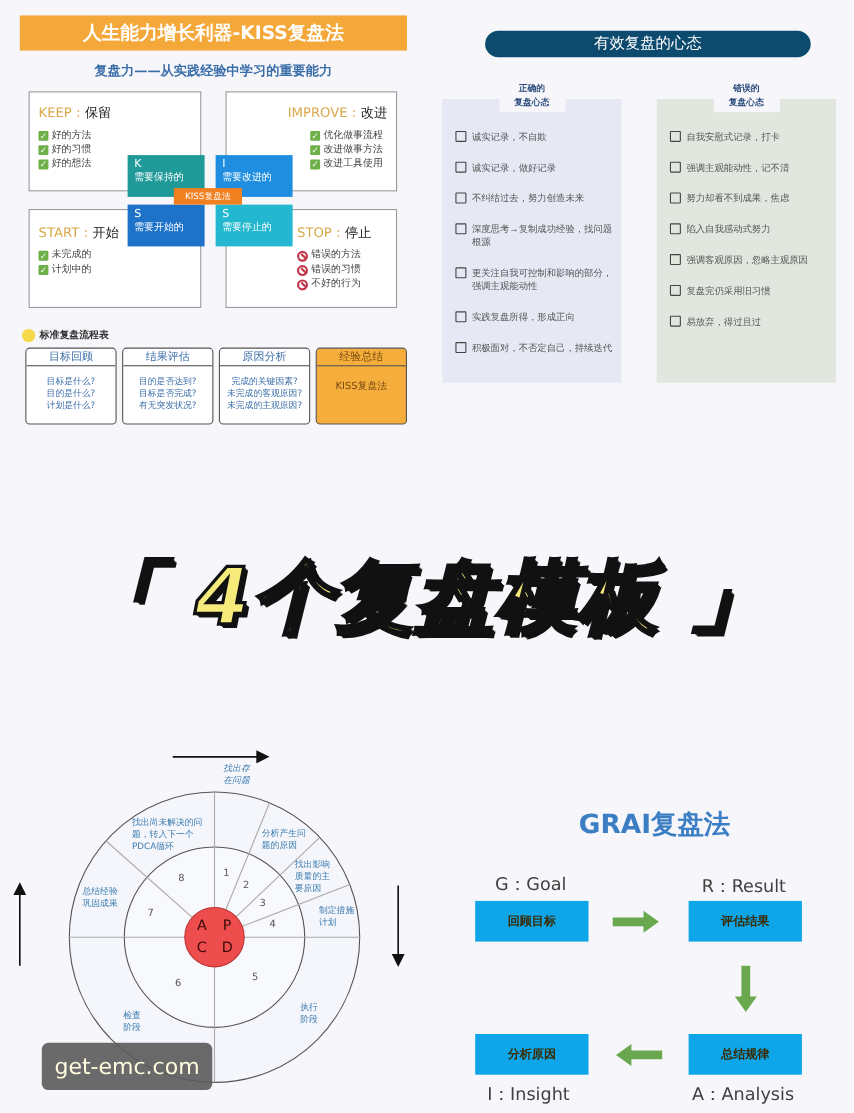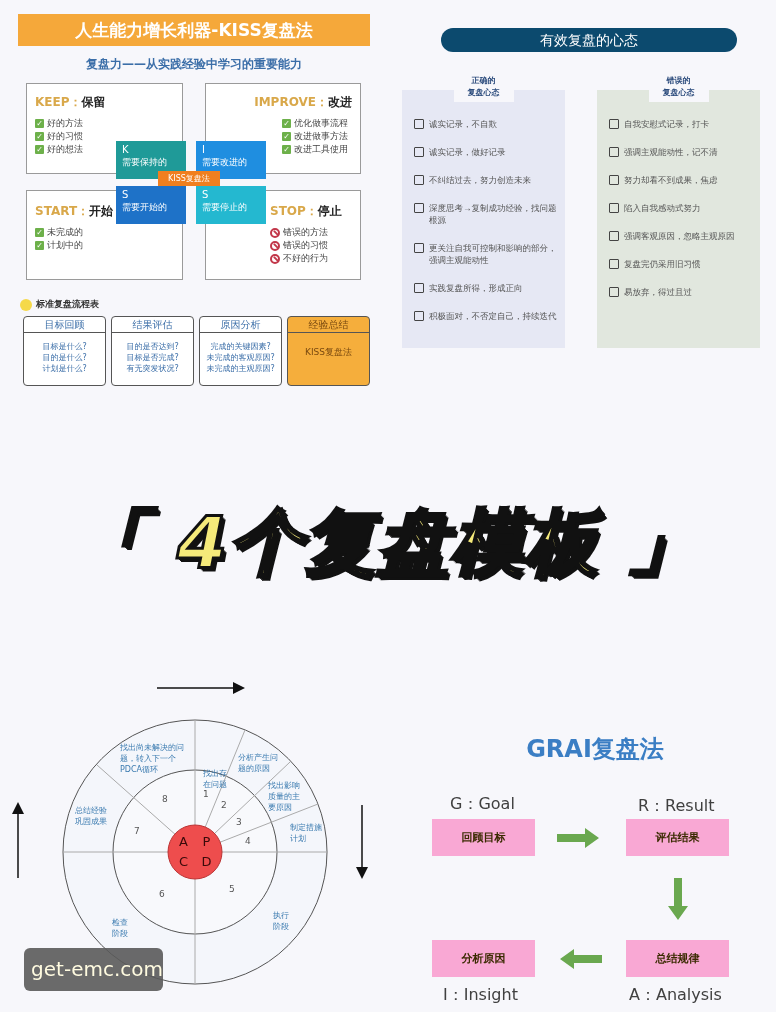--- a/index.html
+++ b/index.html
@@ -4,21 +4,21 @@
 <style>
   * { box-sizing: border-box; margin: 0; padding: 0; }
   html, body { width: 776px; height: 1012px; background: #f7f7fb; overflow: hidden; }
   body { position: relative; font-family: "DejaVu Sans", "Liberation Sans", sans-serif; color: #333; }
   .abs { position: absolute; }
 
   
   .kiss-title { left: 18px; top: 14px; width: 352px; height: 32px; background: #f5a83a; color: #fff; font-size: 17px; font-weight: bold; text-align: center; line-height: 32px; }
   .kiss-sub { left: 18px; top: 56px; width: 352px; text-align: center; color: #3b6ea8; font-size: 12px; font-weight: bold; }
   .kbox { border: 1px solid #9a9a9a; background: #fff; }
-  .kbox .hd { font-size: 12px; font-weight: bold; }
+  .kbox .hd { font-size: 12px; font-weight: normal; }
   .kbox .hd .en { color: #d9a84a; }
   .kbox .hd .cn { color: #222; }
   .kbox ul { list-style: none; margin-top: 6px; }
   .kbox li { font-size: 9px; color: #444; line-height: 13px; display: flex; align-items: center; gap: 3px; }
   .chk { width: 9px; height: 9px; background: #6db04a; color: #fff; font-size: 8px; line-height: 9px; text-align: center; border-radius: 1px; display: inline-block; }
   .ban { width: 10px; height: 10px; border: 2px solid #c2374a; border-radius: 50%; position: relative; display: inline-block; }
   .ban::after { content: ""; position: absolute; left: 1px; top: 2px; width: 6px; height: 2px; background: #c2374a; transform: rotate(45deg); }
   .tile { color: #fff; font-size: 9px; padding: 3px 6px; line-height: 12px; }
   .tile .l { font-size: 10px; display: block; }
   .kiss-center { left: 158px; top: 171px; width: 62px; height: 15px; background: #f07f1f; color: #fff; font-size: 8px; line-height: 15px; text-align: center; z-index: 3; }
@@ -48,23 +48,23 @@
     text-shadow: 4px 4px 0 #111, 3px 3px 0 #111, 2px 2px 0 #111; font-style: italic; }
 
   
   .pdca-svg { left: 0; top: 670px; }
   .pdca-text { position: absolute; font-size: 8px; color: #3b7bb0; line-height: 11px; }
   .pdca-num { position: absolute; font-size: 9px; color: #555; }
 
   
   .grai-title { left: 470px; top: 733px; width: 250px; text-align: center; font-size: 24px; font-weight: bold; color: #3b7ec4; }
   .glabel { font-size: 16px; color: #404040; }
-  .gbox { width: 103px; height: 37px; background: #f9a8d4; color: #3a2a00; font-size: 11px; font-weight: bold; text-align: center; line-height: 37px; }
-
-  .watermark { left: 24px; top: 948px; width: 139px; height: 43px; background: rgba(90,90,90,0.9); border-radius: 6px; color: #fffbe0; font-size: 20px; text-align: right; line-height: 43px; }
+  .gbox { width: 103px; height: 37px; background: #0ea5e9; color: #3a2a00; font-size: 11px; font-weight: bold; text-align: center; line-height: 37px; }
+
+  .watermark { left: 38px; top: 948px; width: 155px; height: 43px; background: rgba(90,90,90,0.9); border-radius: 6px; color: #fffbe0; font-size: 20px; text-align: center; line-height: 43px; }
 </style>
 </head>
 <body>
 
 <div class="abs kiss-title">人生能力增长利器-KISS复盘法</div>
 <div class="abs kiss-sub">复盘力——从实践经验中学习的重要能力</div>
 
 <div class="abs kbox" style="left:26px;top:83px;width:157px;height:91px;padding:10px 8px;">
   <div class="hd"><span class="en">KEEP</span><span class="en">：</span><span class="cn">保留</span></div>
   <ul>
@@ -294,21 +294,21 @@
 
 <span class="pdca-num" style="left:203px;top:789px;">1</span>
 <span class="pdca-num" style="left:221px;top:800px;">2</span>
 <span class="pdca-num" style="left:236px;top:817px;">3</span>
 <span class="pdca-num" style="left:245px;top:836px;">4</span>
 <span class="pdca-num" style="left:229px;top:884px;">5</span>
 <span class="pdca-num" style="left:159px;top:889px;">6</span>
 <span class="pdca-num" style="left:134px;top:826px;">7</span>
 <span class="pdca-num" style="left:162px;top:794px;">8</span>
 
-<div class="pdca-text" style="left:203px;top:768px;width:30px;">找出存在问题</div>
+<div class="pdca-text" style="left:203px;top:693px;width:30px;font-style:italic;">找出存在问题</div>
 <div class="pdca-text" style="left:238px;top:752px;width:46px;">分析产生问题的原因</div>
 <div class="pdca-text" style="left:268px;top:780px;width:34px;">找出影响质量的主要原因</div>
 <div class="pdca-text" style="left:290px;top:822px;width:32px;">制定措施计划</div>
 <div class="pdca-text" style="left:273px;top:910px;width:20px;">执行阶段</div>
 <div class="pdca-text" style="left:112px;top:917px;width:20px;">检查阶段</div>
 <div class="pdca-text" style="left:75px;top:805px;width:38px;">总结经验巩固成果</div>
 <div class="pdca-text" style="left:120px;top:742px;width:68px;">找出尚未解决的问题，转入下一个PDCA循环</div>
 
 <div class="abs grai-title">GRAI复盘法</div>
 

